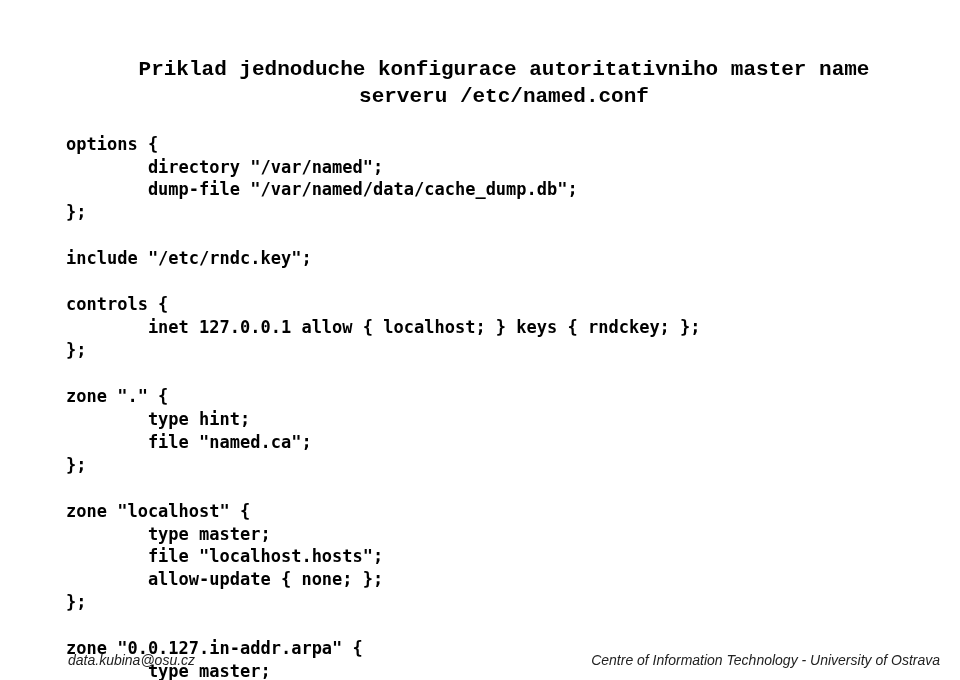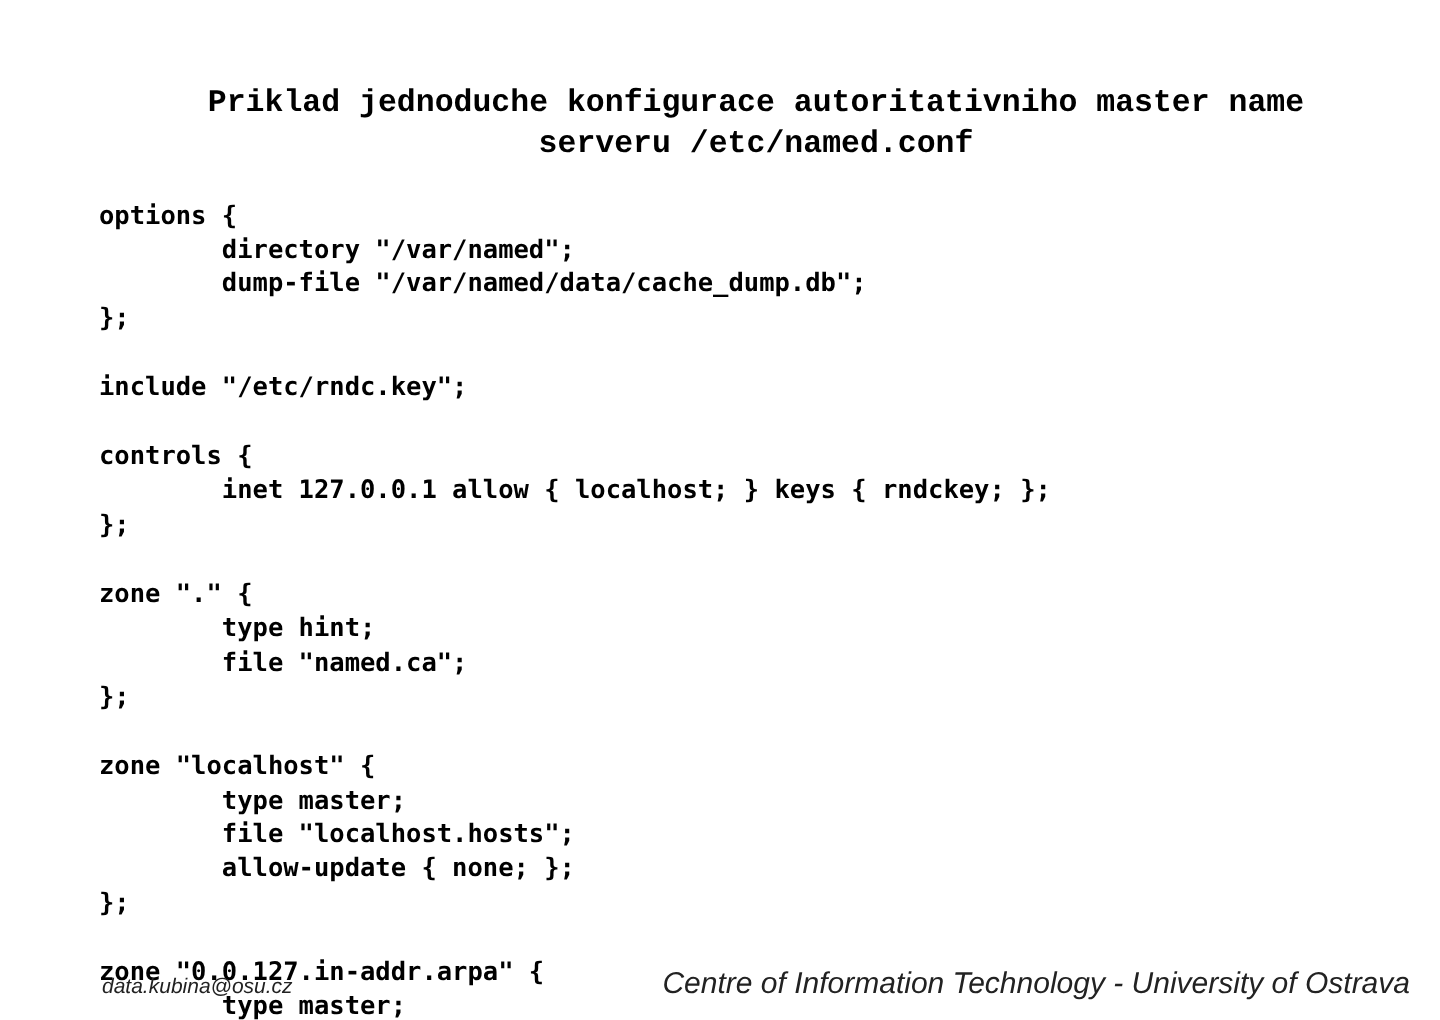--- a/index.html
+++ b/index.html
@@ -37,21 +37,21 @@
       padding: 0 20px;
       font-family: "Trebuchet MS", "Segoe UI", sans-serif;
     }
     .footer-left {
       font-style: italic;
       font-size: 14px;
       color: #222;
     }
     .footer-right {
       font-style: italic;
-      font-size: 20px;
+      font-size: 14px;
       color: #222;
     }
   </style>
 </head>
 <body>
 
 <div class="title">Priklad jednoduche konfigurace autoritativniho master name
 serveru /etc/named.conf</div>
 
 <pre class="code-block">options {

